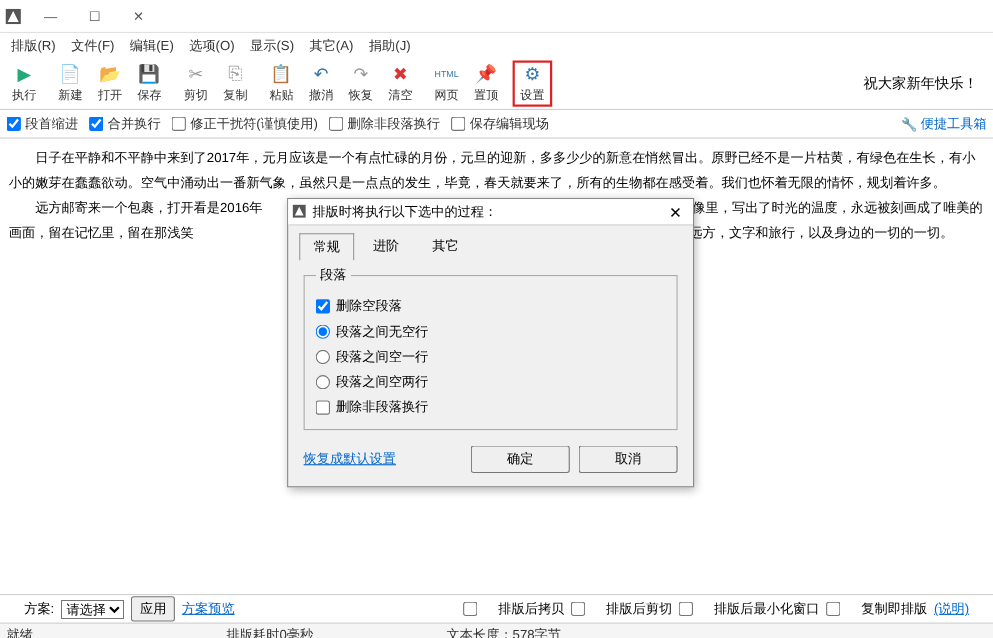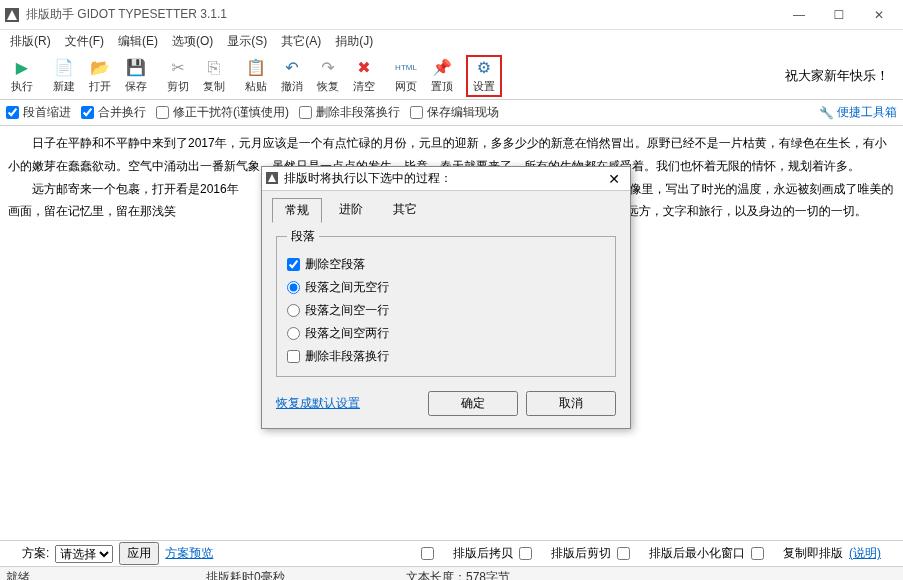--- a/index.html
+++ b/index.html
@@ -35,21 +35,21 @@
 .bottombar1 .link { color: #0066cc; text-decoration: underline; }
 .bottombar1 label { display: flex; align-items: center; gap: 17px; }
 .bottombar1 .spacer { flex: 1; }
 .bottombar1 select { font-size: 12px; }
 .bottombar1 button { font-size: 12px; padding: 1px 6px; }
 
 .statusbar { height: 22px; display: flex; align-items: center; padding: 0 6px; border-top: 1px solid #d0d0d0; background: #f5f5f5; color: #333; }
 .statusbar .cell { width: 200px; }
 
 
-.dialog { position: absolute; left: 261px; top: 166px; width: 370px; background: #f0f0f0; border: 1px solid #888; box-shadow: 2px 2px 8px rgba(0,0,0,0.3); }
+.dialog { position: absolute; left: 261px; top: 180px; width: 370px; background: #f0f0f0; border: 1px solid #888; box-shadow: 2px 2px 8px rgba(0,0,0,0.3); }
 .dialog .dlg-title { height: 24px; background: #fff; display: flex; align-items: center; padding: 0 4px; border-bottom: 1px solid #ccc; }
 .dialog .dlg-title .ico { width: 14px; height: 14px; margin-right: 4px; }
 .dialog .dlg-title .txt { flex: 1; font-size: 12px; }
 .dialog .dlg-title .close { width: 24px; text-align: center; font-size: 14px; }
 .dialog .tabs { display: flex; padding: 6px 10px 0 10px; gap: 4px; }
 .dialog .tab { padding: 3px 12px; border: 1px solid transparent; background: #f0f0f0; }
 .dialog .tab.active { border: 1px solid #999; border-bottom: 1px solid #f0f0f0; background: #f0f0f0; position: relative; top: 1px; }
 .dialog fieldset { margin: 6px 14px; padding: 8px 10px; border: 1px solid #aaa; }
 .dialog fieldset legend { padding: 0 4px; font-size: 12px; }
 .dialog fieldset .row { padding: 3px 0; display: flex; align-items: center; gap: 6px; }
@@ -63,21 +63,20 @@
 </head>
 <body>
 
 <div class="titlebar">
   <div class="app-icon">
     <svg width="14" height="14">
         <rect width="14" height="14" fill="#555"></rect>
         <polygon points="7,2 12,12 2,12" fill="#fff"></polygon>
       </svg>
   </div>
-  <div class="title">排版助手 GIDOT TYPESETTER 3.1.1</div>
   <div class="win-btns">
     <div class="win-btn">—</div>
     <div class="win-btn">☐</div>
     <div class="win-btn">✕</div>
   </div>
 </div>
 
 <div class="menubar">
   <div class="menu-item">排版(R)</div>
   <div class="menu-item">文件(F)</div>

